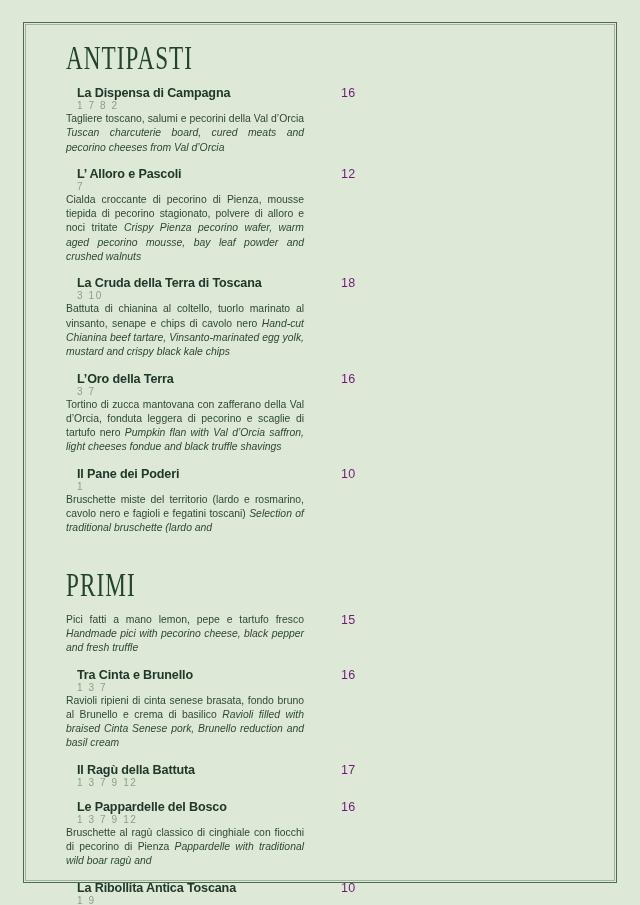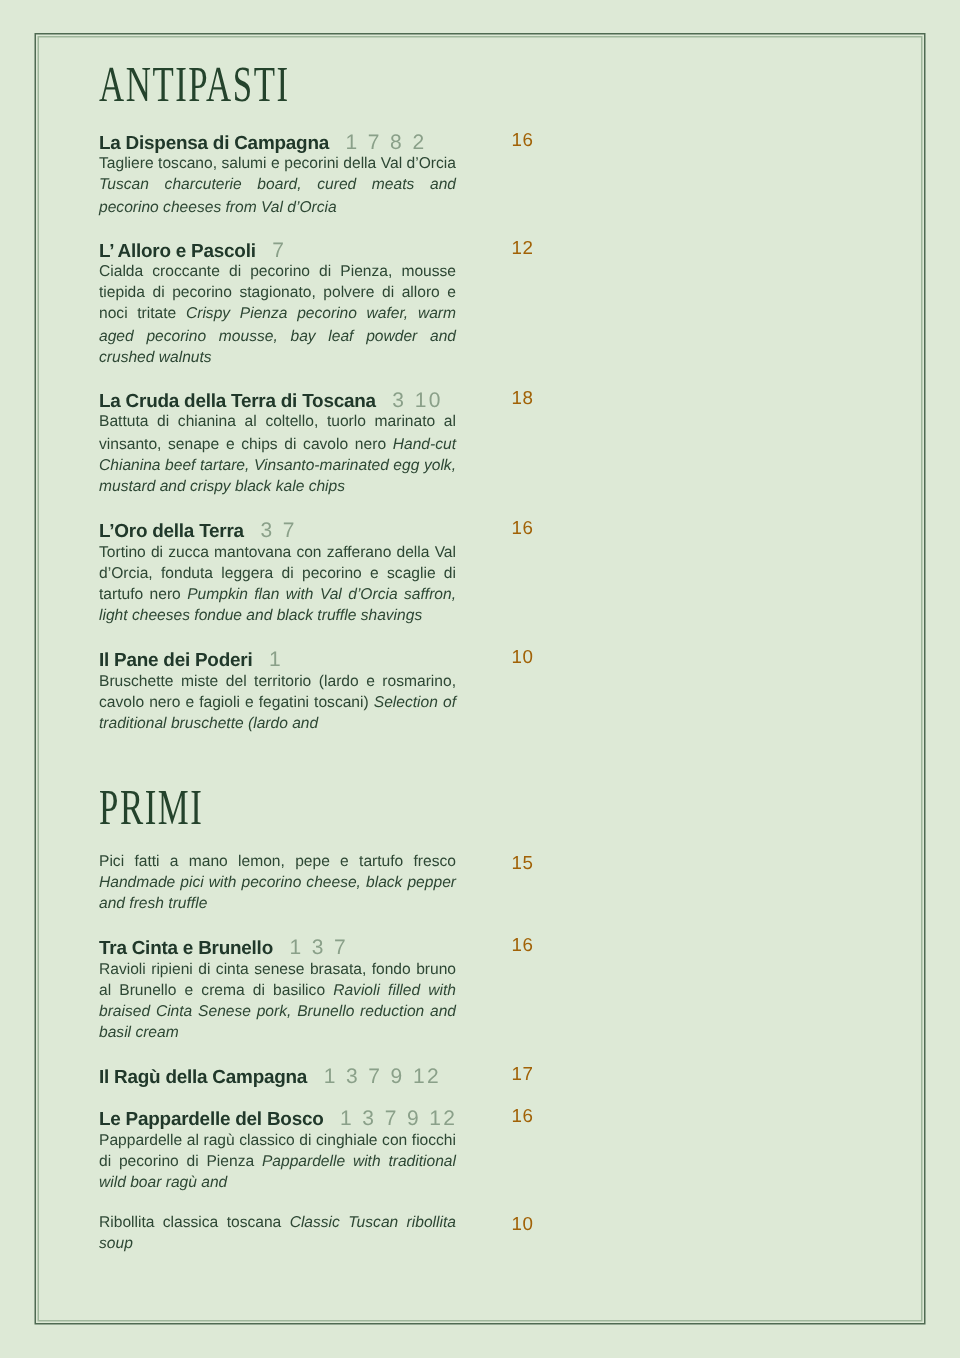--- a/index.html
+++ b/index.html
@@ -50,41 +50,42 @@
     transform-origin:left center;
     margin:0 0 12px 0;
     white-space:nowrap;
   }
   .section-primi{ margin-top:31px; }
   .dish{ margin-bottom:12px; position:relative; }
   .dish-head{
     display:flex;
     align-items:baseline;
     margin-bottom:1px;
+    flex-direction:column;
   }
   .dish-name{
     font-size:12.6px;
     font-weight:bold;
     color:#20382a;
     letter-spacing:-0.15px;
     white-space:nowrap;
   }
   .dish-allergens{
-    font-size:14px;
+    font-size:10px;
     color:#8aa089;
     margin-left:11px;
     letter-spacing:1.6px;
     white-space:nowrap;
     text-align:center;
   }
   .dish-price{
     position:absolute;
     left:275px;top:0;
     font-size:12.5px;
-    color:#a16207;
+    color:#701a75;
     letter-spacing:0.3px;
   }
   .dish-desc{
     font-size:10.4px;
     line-height:14.3px;
     color:#2d4734;
     text-align:justify;
     width:238px;
   }
   .dish-desc .en{ font-style:italic;margin-top:30px; }
@@ -166,36 +167,40 @@
             <span class="dish-name">Tra Cinta e Brunello</span>
             <span class="dish-allergens">1 3 7</span>
           </div>
           <div class="dish-price">16</div>
           <div>
             <div class="dish-desc"><span class="it">Ravioli ripieni di cinta senese brasata, fondo bruno al Brunello e crema di basilico </span><span class="en">Ravioli filled with braised Cinta Senese pork, Brunello reduction and basil cream</span></div>
           </div>
         </div>
         <div class="dish">
           <div class="dish-head">
-            <span class="dish-name">Il Ragù della Campagna</span>
+            <span class="dish-name">Il Ragù della Battuta</span>
             <span class="dish-allergens">1 3 7 9 12</span>
           </div>
           <div class="dish-price">17</div>
         </div>
         <div class="dish">
           <div class="dish-head">
             <span class="dish-name">Le Pappardelle del Bosco</span>
             <span class="dish-allergens">1 3 7 9 12</span>
           </div>
           <div class="dish-price">16</div>
           <div class="clipbox">
-            <div class="dish-desc"><span class="it">Pappardelle al ragù classico di cinghiale con fiocchi di pecorino di Pienza </span><span class="en">Pappardelle with traditional wild boar ragù and</span></div>
-          </div>
-        </div>
-        <div class="dish">
+            <div class="dish-desc"><span class="it">Bruschette al ragù classico di cinghiale con fiocchi di pecorino di Pienza </span><span class="en">Pappardelle with traditional wild boar ragù and</span></div>
+          </div>
+        </div>
+        <div class="dish">
+          <div class="dish-head">
+            <span class="dish-name">La Ribollita Antica Toscana</span>
+            <span class="dish-allergens">1 9</span>
+          </div>
           <div class="dish-price">10</div>
           <div>
             <div class="dish-desc"><span class="it">Ribollita classica toscana </span><span class="en">Classic Tuscan ribollita soup</span></div>
           </div>
         </div>
       </div>
     </div>
 </div>
 
 </body></html>

